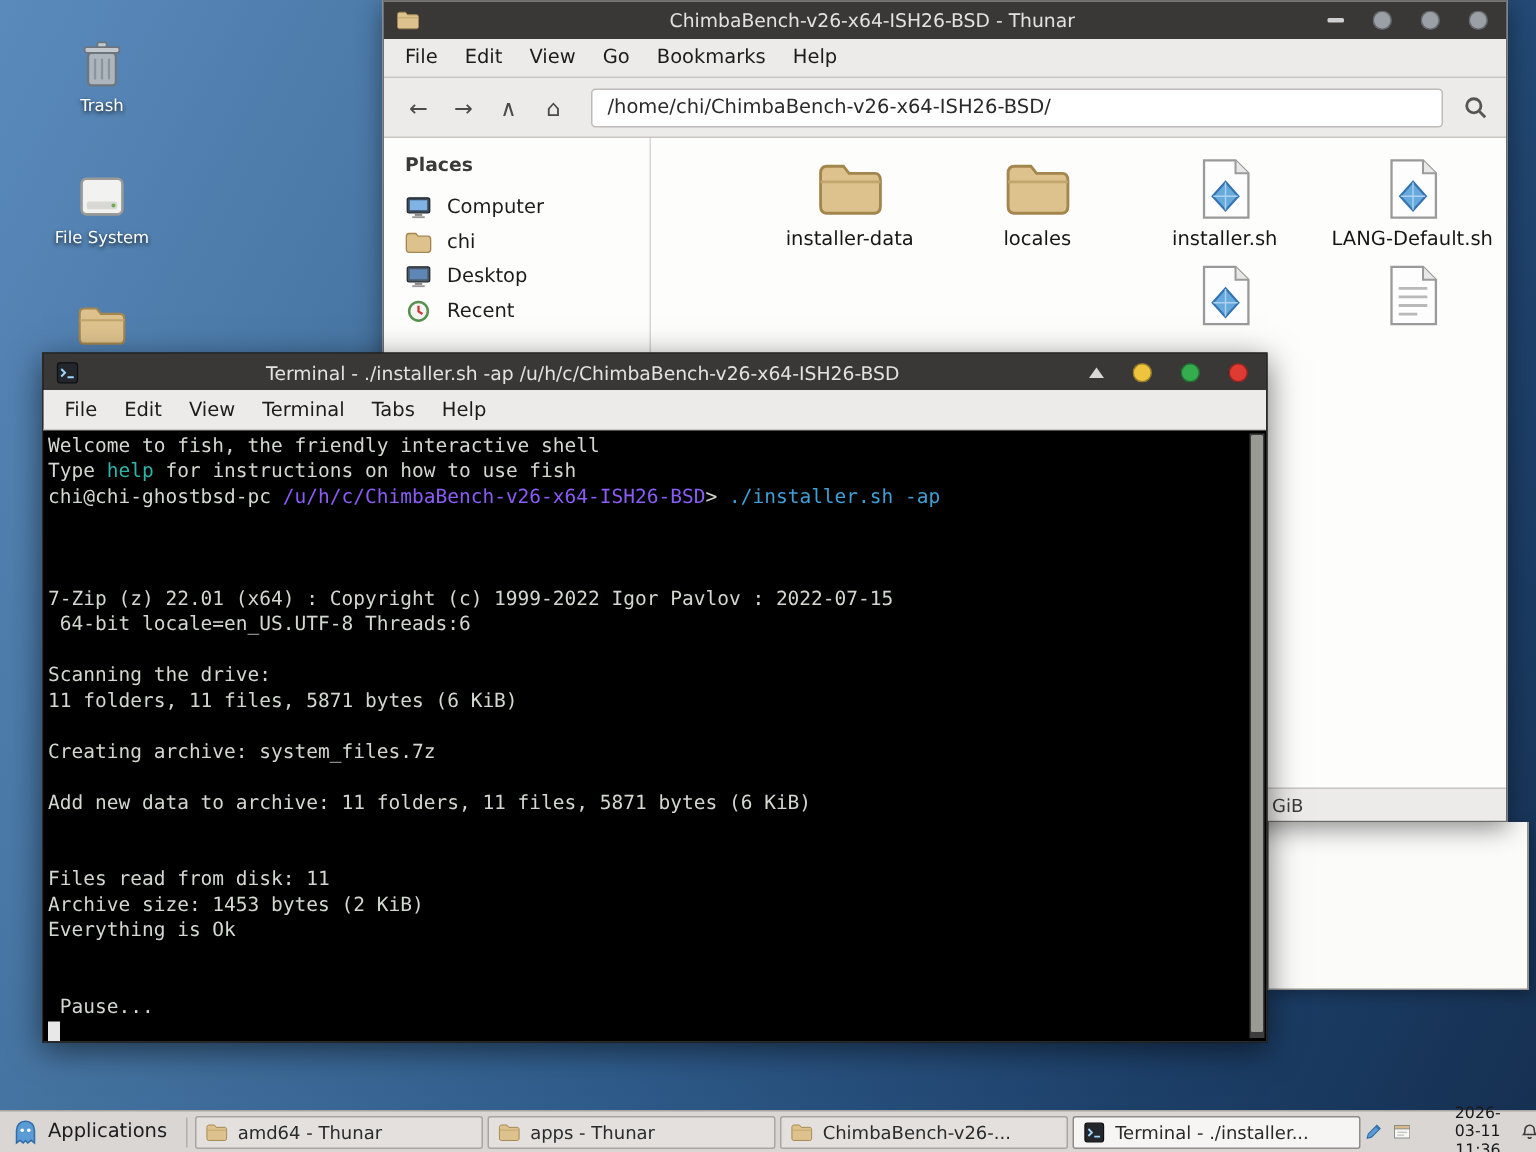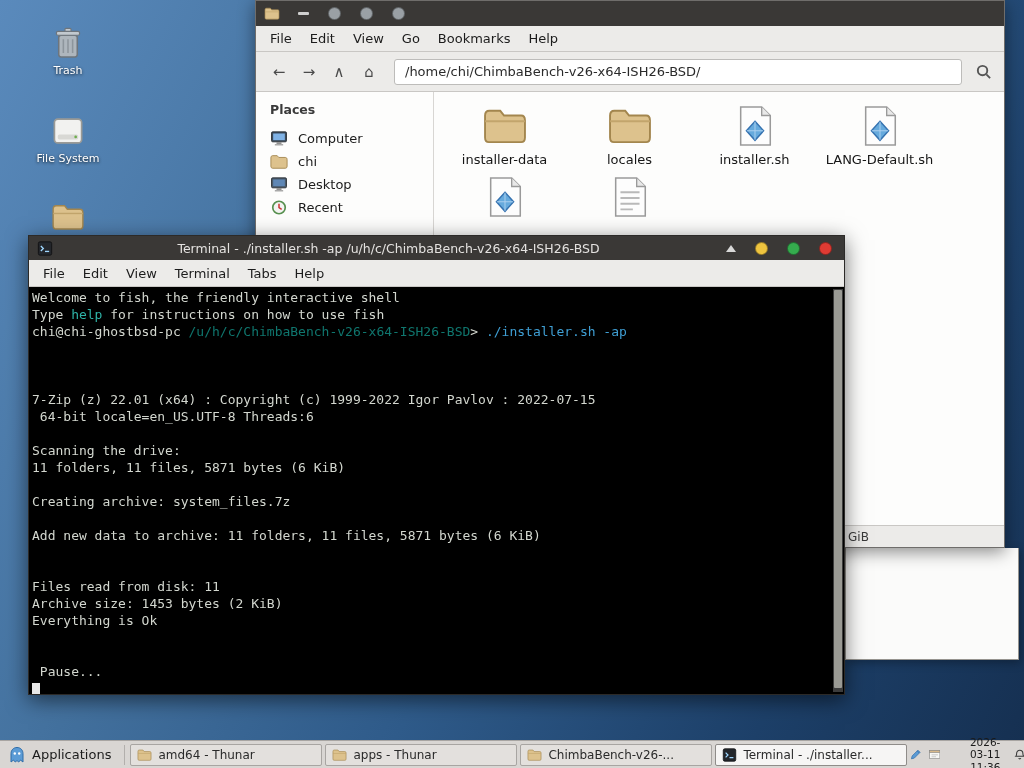--- a/index.html
+++ b/index.html
@@ -39,38 +39,38 @@
   .toolbar { height:40px; background:#ecebe9; border-bottom:1px solid #c9c7c4; display:flex; align-items:center; padding:0 8px; flex:none; }
   .navbtn { width:30px; height:28px; display:flex; align-items:center; justify-content:center; font-size:15px; color:#4a4a4a; border-radius:3px; }
   .pathbar { flex:1; height:26px; background:#fff; border:1px solid #bdbcba; border-radius:3px; display:flex; align-items:center; padding:0 10px; font-size:13px; color:#2a2a2a; margin:0 8px 0 10px; white-space:nowrap; overflow:hidden; }
   .searchbtn { width:26px; height:26px; display:flex; align-items:center; justify-content:center; }
   .searchbtn .icon { width:17px; height:17px; }
   .content { flex:1; display:flex; min-height:0; background:#fdfdfc; }
   .sidebar { width:178px; border-right:1px solid #d8d6d3; padding:10px 0 0 12px; flex:none; }
   .places-header { font-weight:bold; font-size:12.5px; color:#3a3a3a; margin:0 0 10px 2px; }
   .place { display:flex; align-items:center; gap:10px; font-size:13px; color:#1c1c1c; padding:4px 2px; }
   .place .icon { width:18px; height:15px; flex:none; }
-  .filepane { flex:1; display:flex; flex-wrap:wrap; align-content:flex-start; padding:12px 0 0 8px; }
+  .filepane { flex:1; display:flex; flex-wrap:wrap; align-content:flex-start; padding:12px 0 0 8px;justify-content:flex-end; }
   .fitem { width:125px; display:flex; flex-direction:column; align-items:center; margin-bottom:6px; }
   .ficon { width:46px; height:44px; display:flex; align-items:center; justify-content:center; }
   .ficon .icon { width:44px; height:42px; }
   .ficon .icon.foldr { width:46px; height:38px; }
   .flabel { font-size:13px; color:#161616; margin-top:4px; min-height:17px; white-space:nowrap; }
   .statusbar { height:22px; background:#ecebe9; border-top:1px solid #c9c7c4; font-size:12px; color:#3a3a3a; display:flex; align-items:center; padding-left:592px; flex:none; }
 
   
   .bgwindow { position:absolute; left:845px; top:548px; width:174px; height:112px; background:#fbfbfa; border:1px solid #96948f; border-top:none; box-shadow:2px 3px 9px rgba(0,0,0,.3); z-index:1; }
 
   
   .terminal { left:28px; top:235px; width:817px; height:460px; background:#000; border:1px solid #2c2a28; box-shadow:0 5px 20px rgba(0,0,0,.55); z-index:3; }
   .terminal .titlebar { height:24px;align-items:center; }
   .terminal .menubar { height:27px; }
   .termbody { flex:1; position:relative; background:#000; padding:2px 16px 0 3px; overflow:hidden; font-family:"DejaVu Sans Mono","Liberation Mono",monospace; font-size:13px; }
   .term-line { height:17px; line-height:17px; white-space:pre; }
-  .c-fg { color:#d3d7cf; } .c-teal { color:#2fb3a7; } .c-path { color:#0f766e; } .c-cmd { color:#3f9fd4; }
+  .c-fg { color:#d3d7cf; } .c-teal { color:#2fb3a7; } .c-path { color:#8b5cf6; } .c-cmd { color:#3f9fd4; }
   .cursor { display:inline-block; width:8px; height:14px; background:#e8e8e8; vertical-align:middle; }
   .termscroll { position:absolute; right:1px; top:2px; bottom:2px; width:10px; background:#3c3c3c; }
   .termthumb { position:absolute; left:1px; right:1px; top:1px; bottom:4px; background:#9a9a94; border-radius:1px; }
 
   
   .taskbar { position:absolute; left:0; bottom:0; width:1024px; height:28px; background:#d9d6d3; border-top:1px solid #a8a5a2; display:flex; align-items:center; padding:0 4px; gap:3px; z-index:50; }
   .appsbtn { display:flex; align-items:center; gap:6px; padding:2px 8px 2px 4px; font-size:13px; color:#1c1c1c; }
   .appsbtn .icon { width:18px; height:18px; }
   .tsep { width:1px; height:20px; background:#b2afac; margin:0 2px; flex:none; }
   .taskbtn { width:192px; height:22px; display:flex; align-items:center; gap:6px; padding:0 6px; background:#e3e0dd; border:1px solid #a8a5a2; border-radius:2px; font-size:12px; color:#2a2a2a; overflow:hidden; white-space:nowrap; flex:none; }
@@ -120,20 +120,21 @@
     </div>
 
   <div class="window thunar">
     <div class="titlebar">
       <span class="icon ticon">
           <svg viewBox="0 0 48 40">
             <path d="M3 9c0-3 1.5-5 4.5-5H19l4 5h18c3 0 4 2 4 5v18c0 3-1 5-4 5H7c-3 0-4-2-4-5z" fill="#ddc28d" stroke="#a3864e" stroke-width="2"></path>
             <path d="M3 15h42" stroke="#c2a56c" stroke-width="2"></path>
           </svg>
         </span>
+      <span class="ttitle">ChimbaBench-v26-x64-ISH26-BSD - Thunar</span>
       <span class="controls">
         <span class="wc wc-dash"></span>
         <span class="wc wc-circle wc-gray"></span>
         <span class="wc wc-circle wc-gray"></span>
         <span class="wc wc-circle wc-gray"></span>
       </span>
     </div>
     <div class="menubar" id="thunar-menu">
         <span class="mitem">File</span>
         <span class="mitem">Edit</span>

